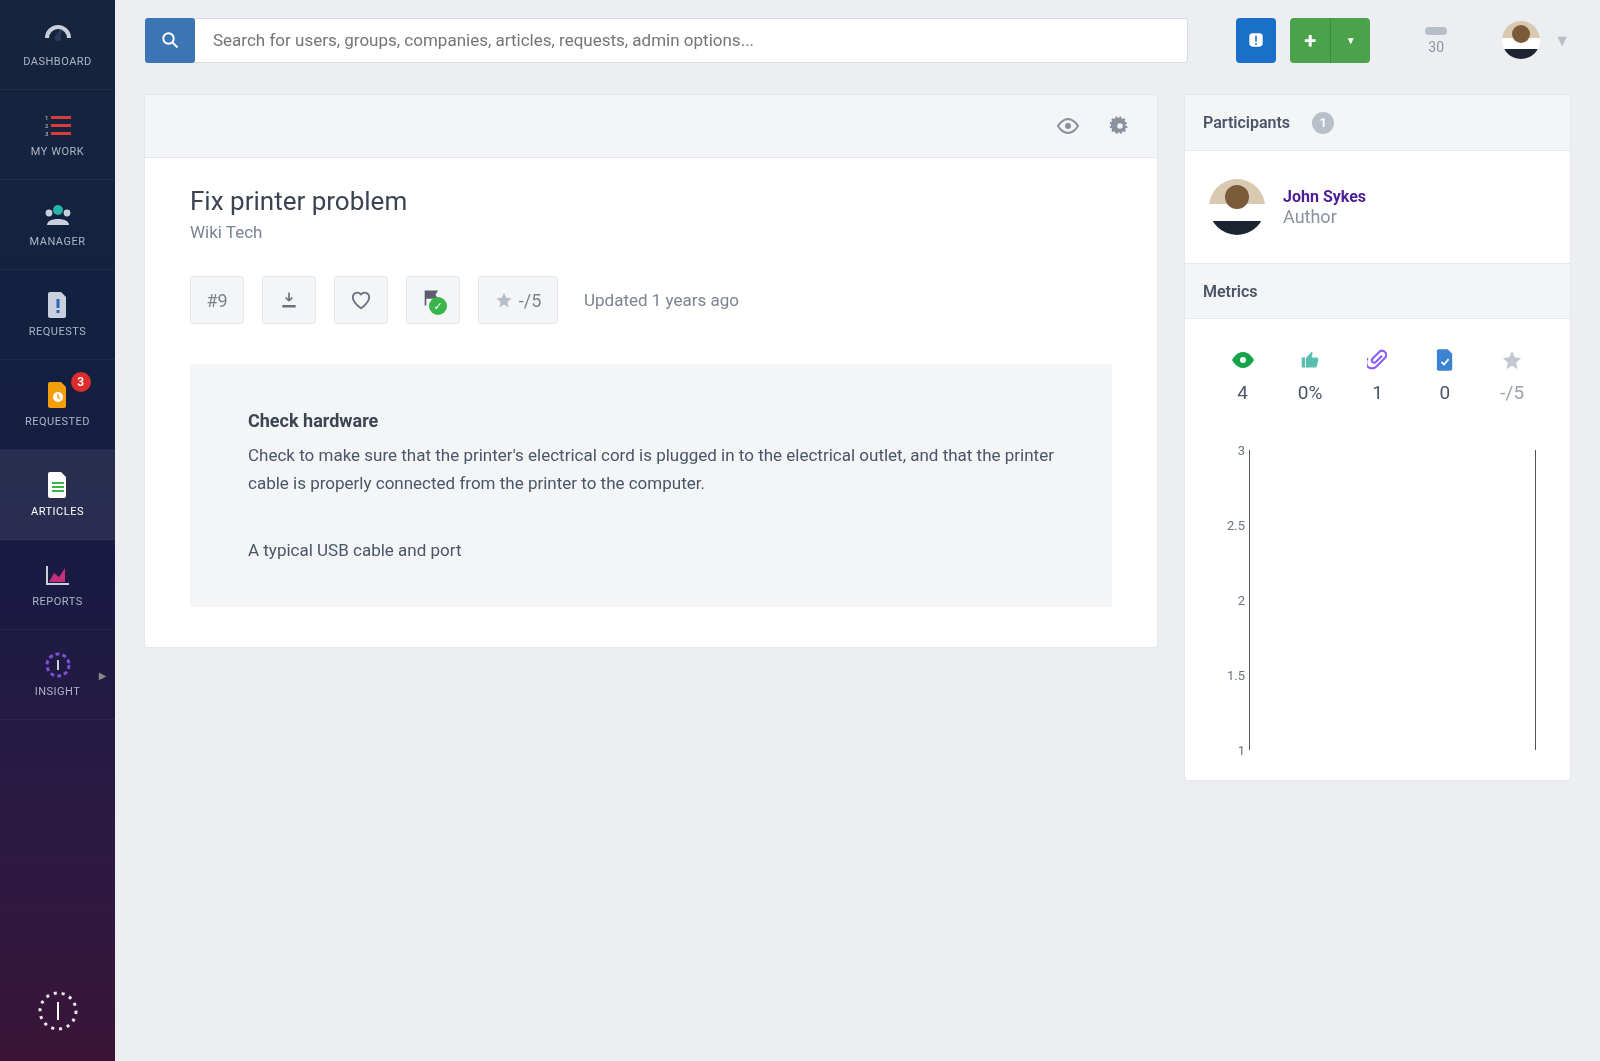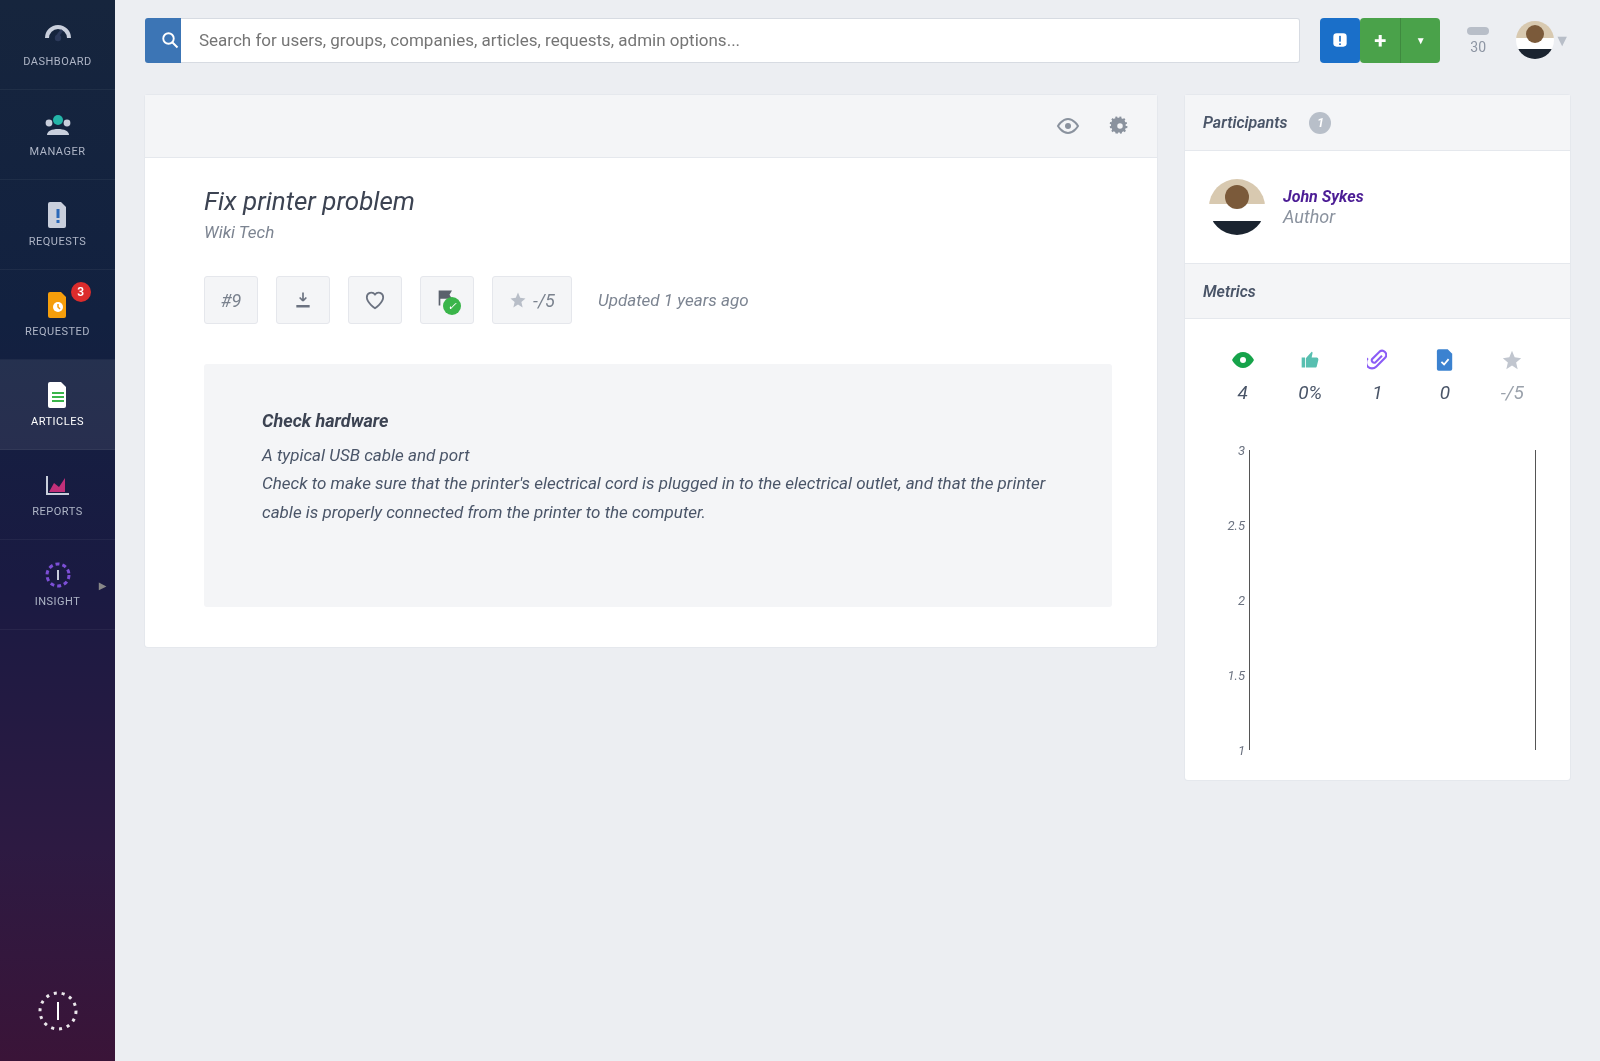--- a/index.html
+++ b/index.html
@@ -38,21 +38,21 @@
     position:absolute;top:12px;right:24px;min-width:20px;height:20px;border-radius:10px;
     background:#dc2c2c;color:#fff;font-size:12px;font-weight:600;
     display:flex;align-items:center;justify-content:center;
   }
   .side-chevron{position:absolute;right:8px;top:40px;color:#888;font-size:10px;}
   .sidebar-footer{margin-top:auto;display:flex;align-items:center;justify-content:center;height:100px;}
 
   
   .header{
     position:fixed;left:var(--sidebar-w);right:0;top:0;height:80px;
-    background:var(--bg);display:flex;align-items:center;padding:0 30px;gap:0;z-index:4;
+    background:var(--bg);display:flex;align-items:center;padding:0 30px;gap:14px;z-index:4;
   }
   .search-btn{
     width:50px;height:45px;background:#3c75b5;border-radius:3px;
     display:flex;align-items:center;justify-content:center;color:#fff;cursor:pointer;
   }
   .search-input{
     flex:1;height:45px;border:1px solid #d7dbe2;border-left:none;border-radius:0 3px 3px 0;
     padding:0 18px;font-size:17px;color:#6b7280;outline:none;margin-left:-14px;
   }
   .hdr-pill{
@@ -73,34 +73,34 @@
     width:38px;height:38px;border-radius:50%;overflow:hidden;
     background:linear-gradient(#d8c9b0 45%,#fff 45%,#fff 75%,#1b2430 75%);
     position:relative;
   }
   .avatar::after{content:"";position:absolute;top:4px;left:10px;width:18px;height:18px;border-radius:50%;background:#7b5a3a;}
   .avatar-caret{color:#b8bec8;}
 
   
   .main{margin-left:var(--sidebar-w);padding:95px 30px 30px 30px;display:grid;grid-template-columns:1fr 385px;gap:28px;align-items:start;}
 
-  .card{background:var(--panel);border-radius:3px;box-shadow:0 0 0 1px #e5e8ed;font-style:italic;}
+  .card{background:var(--panel);border-radius:3px;box-shadow:0 0 0 1px #e5e8ed;}
   .card-head{
     background:var(--panel-head);border-bottom:1px solid #e5e8ed;
     display:flex;align-items:center;padding:12px 18px;gap:14px;min-height:56px;
     font-size:16px;color:#4a5568;font-weight:600;
   }
   .card-head .spacer{flex:1;}
   .head-icon{
     width:38px;height:38px;display:flex;align-items:center;justify-content:center;
     color:#8a929e;cursor:pointer;
   }
 
   
-  .article-body{padding:28px 45px 40px 59px;}
+  .article-body{padding:28px 45px 40px 45px;}
   .article-title{font-size:26px;font-weight:400;color:#3c4352;margin:0 0 6px 0;}
   .article-sub{font-size:17px;color:#7c8491;margin:0 0 34px 0;}
   .action-row{display:flex;align-items:center;gap:18px;margin-bottom:40px;}
   .sq-btn{
     width:54px;height:48px;background:#f4f5f7;border:1px solid #e5e7ec;border-radius:3px;
     display:flex;align-items:center;justify-content:center;color:#7a828e;font-size:18px;cursor:pointer;
     position:relative;
   }
   .sq-wide{width:80px;gap:6px;}
   .flag-wrap{position:relative;}
@@ -150,20 +150,36 @@
     <span class="side-icon">
       <svg width="30" height="26" viewBox="0 0 30 26">
           <path fill="#c9cfdc" d="M15 3a13 13 0 0 0-13 13h4a9 9 0 0 1 18 0h4A13 13 0 0 0 15 3z"></path>
           <circle cx="15" cy="16" r="3.2" fill="#2c3a5a"></circle>
           <rect x="18" y="7" width="3" height="10" rx="1.5" fill="#2c3a5a" transform="rotate(38 18 7)"></rect>
         </svg>
     </span>
     <span class="lbl">DASHBOARD</span>
   </div>
 
+  <div class="side-item">
+    <span class="side-icon">
+      <svg width="26" height="22" viewBox="0 0 26 22">
+          <g fill="#d93b3b">
+            <rect x="6" y="2" width="20" height="3"></rect>
+            <rect x="6" y="10" width="20" height="3"></rect>
+            <rect x="6" y="18" width="20" height="3"></rect>
+          </g>
+          <g fill="#c9cfdc" font-size="5"></g>
+          <text x="0" y="6" fill="#c9cfdc" font-size="6">1</text>
+          <text x="0" y="14" fill="#c9cfdc" font-size="6">2</text>
+          <text x="0" y="22" fill="#c9cfdc" font-size="6">3</text>
+        </svg>
+    </span>
+    <span class="lbl">MY WORK</span>
+  </div>
 
   <div class="side-item">
     <span class="side-icon">
       <svg width="30" height="24" viewBox="0 0 30 24">
           <circle cx="15" cy="7" r="5" fill="#24b5a8"></circle>
           <circle cx="6" cy="10" r="3.4" fill="#c9cfdc"></circle>
           <circle cx="24" cy="10" r="3.4" fill="#c9cfdc"></circle>
           <path d="M4 22c0-4 5-6 11-6s11 2 11 6" fill="#c9cfdc"></path>
         </svg>
     </span>
@@ -323,22 +339,22 @@
           <svg width="18" height="18" viewBox="0 0 24 24">
               <path fill="#b8bec8" d="M12 2l2.9 6.9L22 10l-5.5 4.8L18.2 22 12 18l-6.2 4 1.7-7.2L2 10l7.1-1.1z"></path>
             </svg>
           <span>-/5</span>
         </div>
         <span class="updated">Updated 1 years ago</span>
       </div>
 
       <div class="content-box">
         <h3>Check hardware</h3>
+        <p>Check to make sure that the printer's electrical cord is plugged in to the electrical outlet, and that the printer cable is properly connected from the printer to the computer.</p>
         <p style="margin-bottom:0;">A typical USB cable and port</p>
-        <p>Check to make sure that the printer's electrical cord is plugged in to the electrical outlet, and that the printer cable is properly connected from the printer to the computer.</p>
       </div>
     </div>
   </section>
 
   <aside>
     <section class="card">
       <div class="card-head">
         <span>Participants</span>
         <span class="count-badge">1</span>
       </div>

